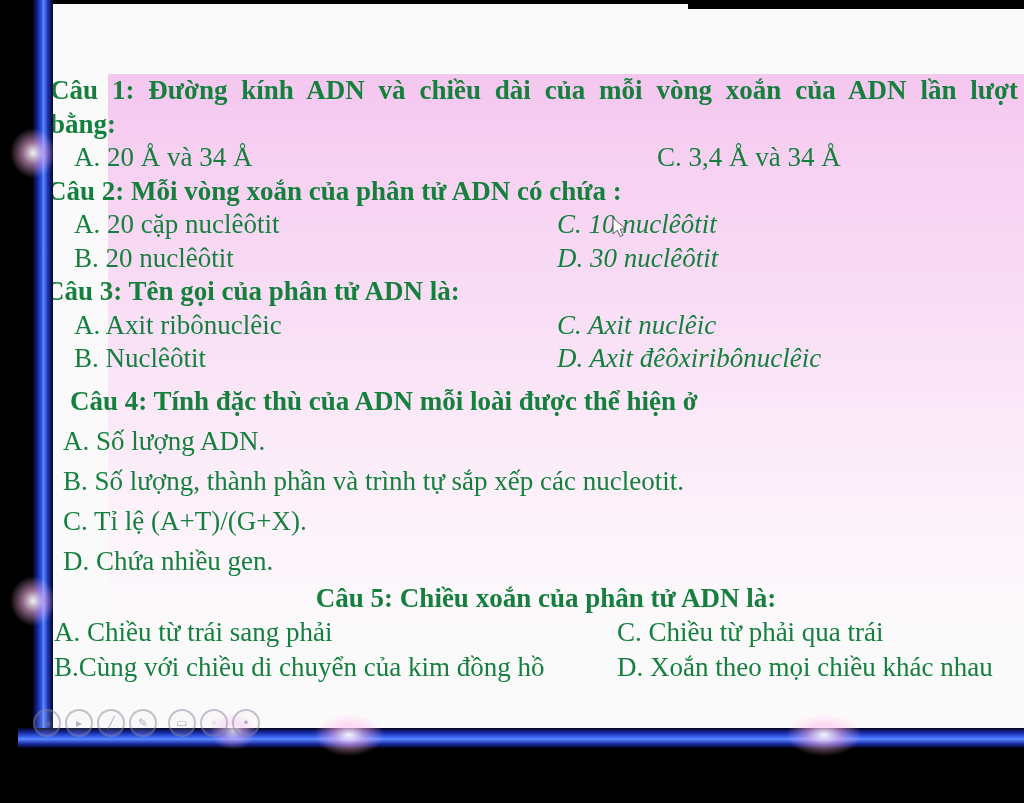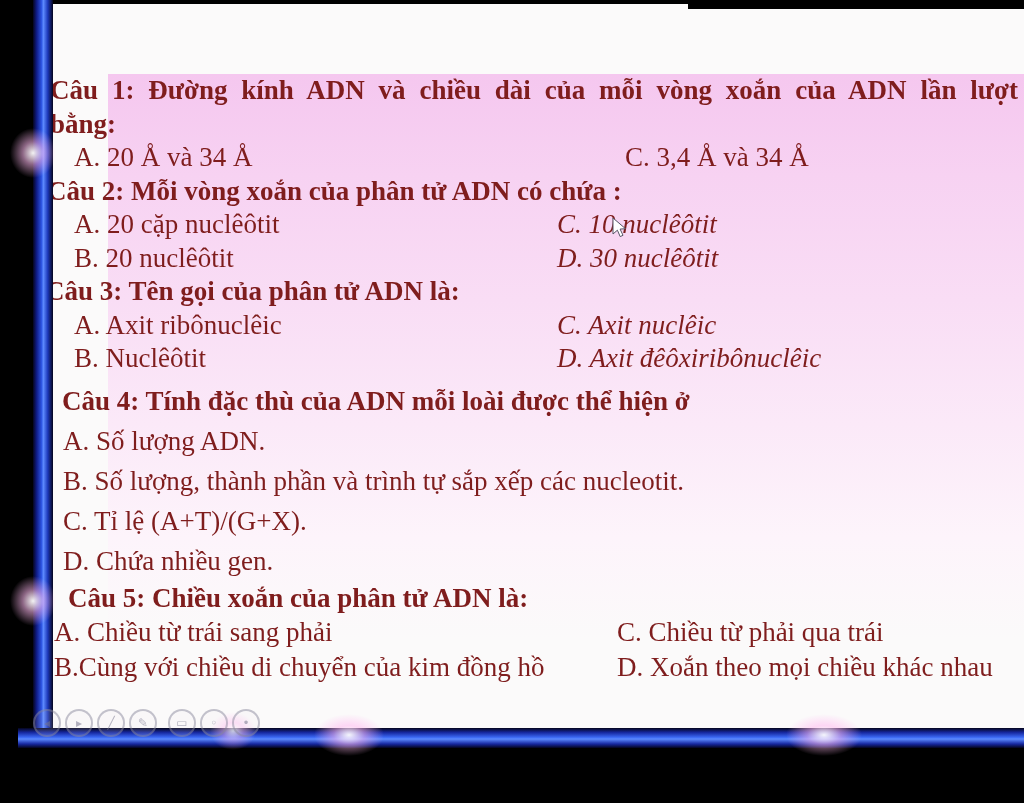--- a/index.html
+++ b/index.html
@@ -15,39 +15,39 @@
     background:#fbfafa;
   }
   
   .pink-block{
     position:absolute;left:55px;top:70px;right:0;height:565px;
     background:linear-gradient(180deg,
       #f5c7ef 0%, #f7d2f2 18%, #f9ddf5 40%, #fbe9f8 62%, #fdf4fb 82%, rgba(255,255,255,0) 100%);
   }
   .content{
     position:absolute;left:0;top:70px;width:100%;
-    color:#7f1d1d;font-size:27px;
+    color:#15803d;font-size:27px;
   }
   .q{position:relative;}
   .q1,.q2,.q3{line-height:33.5px;}
   .q4{line-height:40px;margin-top:5px;}
   .q5{line-height:34.5px;}
   .qtitle{font-weight:bold;white-space:nowrap;}
   .q1 .jline{font-weight:bold;text-align:justify;text-align-last:justify;margin-left:-3px;padding-right:6px;white-space:normal;}
   .q1 .jline2{font-weight:bold;margin-left:-3px;}
   .q2 .qtitle{margin-left:-6px;}
   .q3 .qtitle{margin-left:-8px;}
-  .q4 .qtitle{margin-left:9px;}
-  .q5 .qtitle{margin-left:15px;}
+  .q4 .qtitle{margin-left:17px;}
+  .q5 .qtitle{margin-left:15px;text-align:center;}
   .row{position:relative;white-space:nowrap;}
   .opt-left{display:inline-block;padding-left:21px;}
   .q4 .opt-left{padding-left:10px;}
   .q5 .opt-left{padding-left:8px;margin-left:-7px;}
   .opt-right{position:absolute;top:0;}
-  .q1 .opt-right{left:572px;}
+  .q1 .opt-right{left:604px;}
   .q2 .opt-right,.q3 .opt-right{left:504px;font-style:italic;}
   .q5 .opt-right{left:564px;}
   
   .vbar{
     position:absolute;left:33px;top:0;width:20px;height:748px;
     background:linear-gradient(90deg,#05051d 0%,#101c86 18%,#2b52e0 42%,#5c8aff 52%,#1c37b8 74%,#05051d 100%);
   }
   
   .hbar{
     position:absolute;left:18px;top:728px;width:1006px;height:20px;

